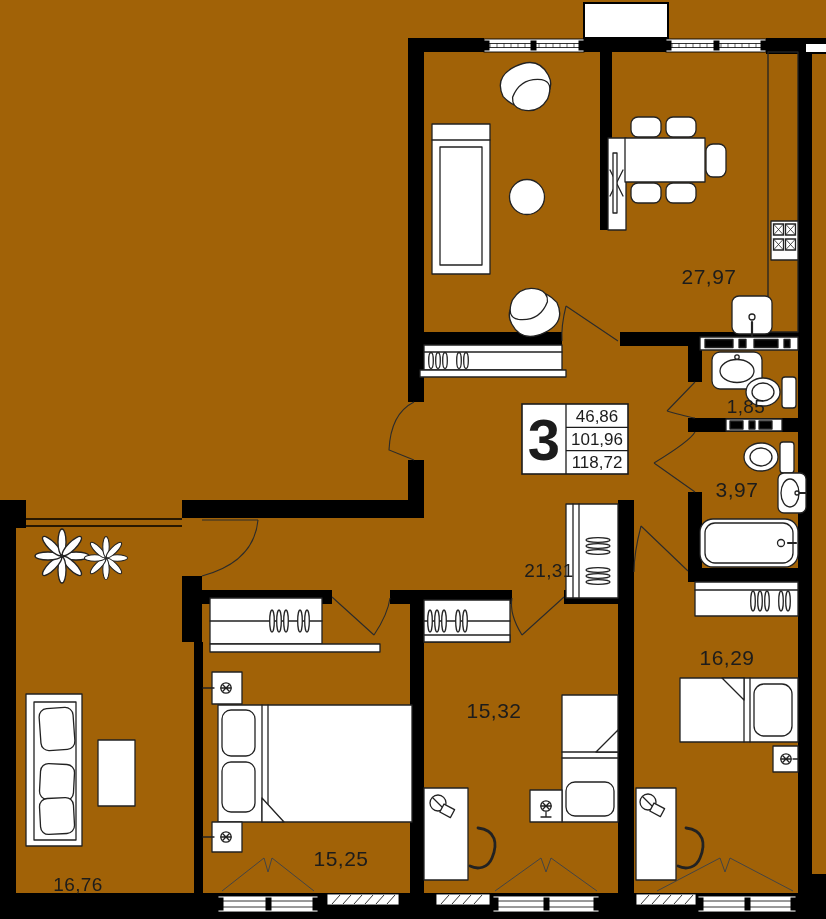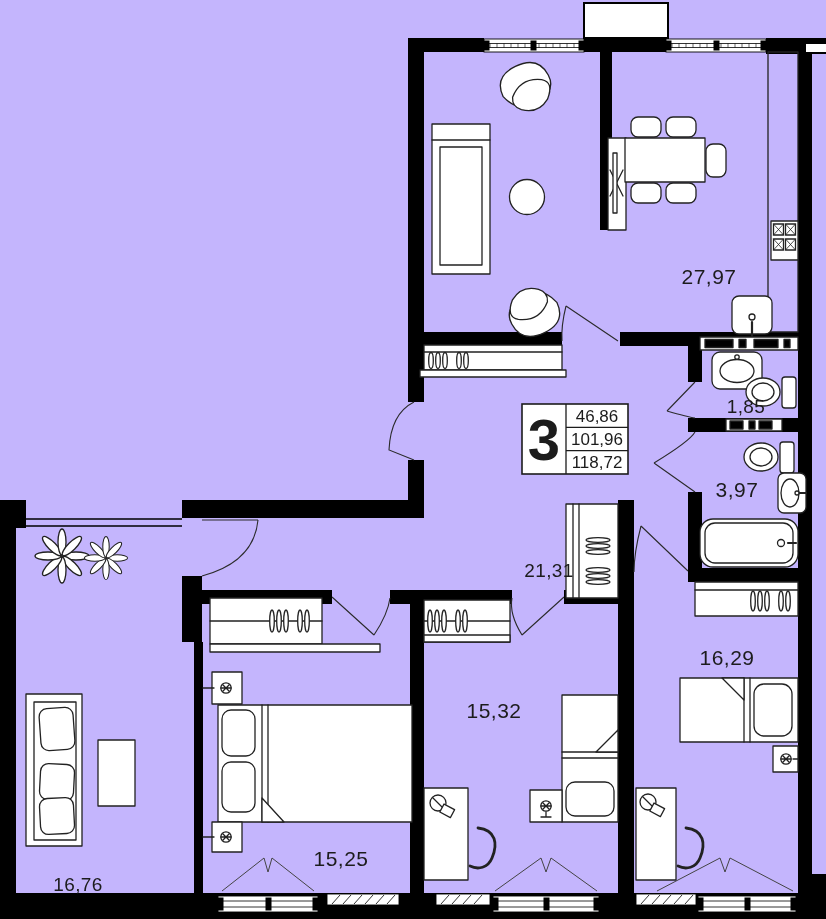--- a/index.html
+++ b/index.html
@@ -1,16 +1,16 @@
 <!DOCTYPE html>
 <html><head>
 <meta charset="utf-8">
 <style>
   html,body{margin:0;padding:0;background:#ffffff;}
-  .plan-wrap{position:relative;width:826px;height:919px;background:#c4b5fd;overflow:hidden;
+  .plan-wrap{position:relative;width:826px;height:919px;background:#a16207;overflow:hidden;
     font-family:"Liberation Sans", sans-serif;}
   svg{position:absolute;left:0;top:0;}
   text{font-family:"Liberation Sans", sans-serif;fill:#1c1c1c;}
   .area-label{font-size:21px;letter-spacing:.5px;}
   .area-label-sm{font-size:19px;letter-spacing:.4px;}
   .stamp-big{font-size:58px;font-weight:700;}
   .stamp-val{font-size:17px;}
 </style>
 </head>
 <body>

